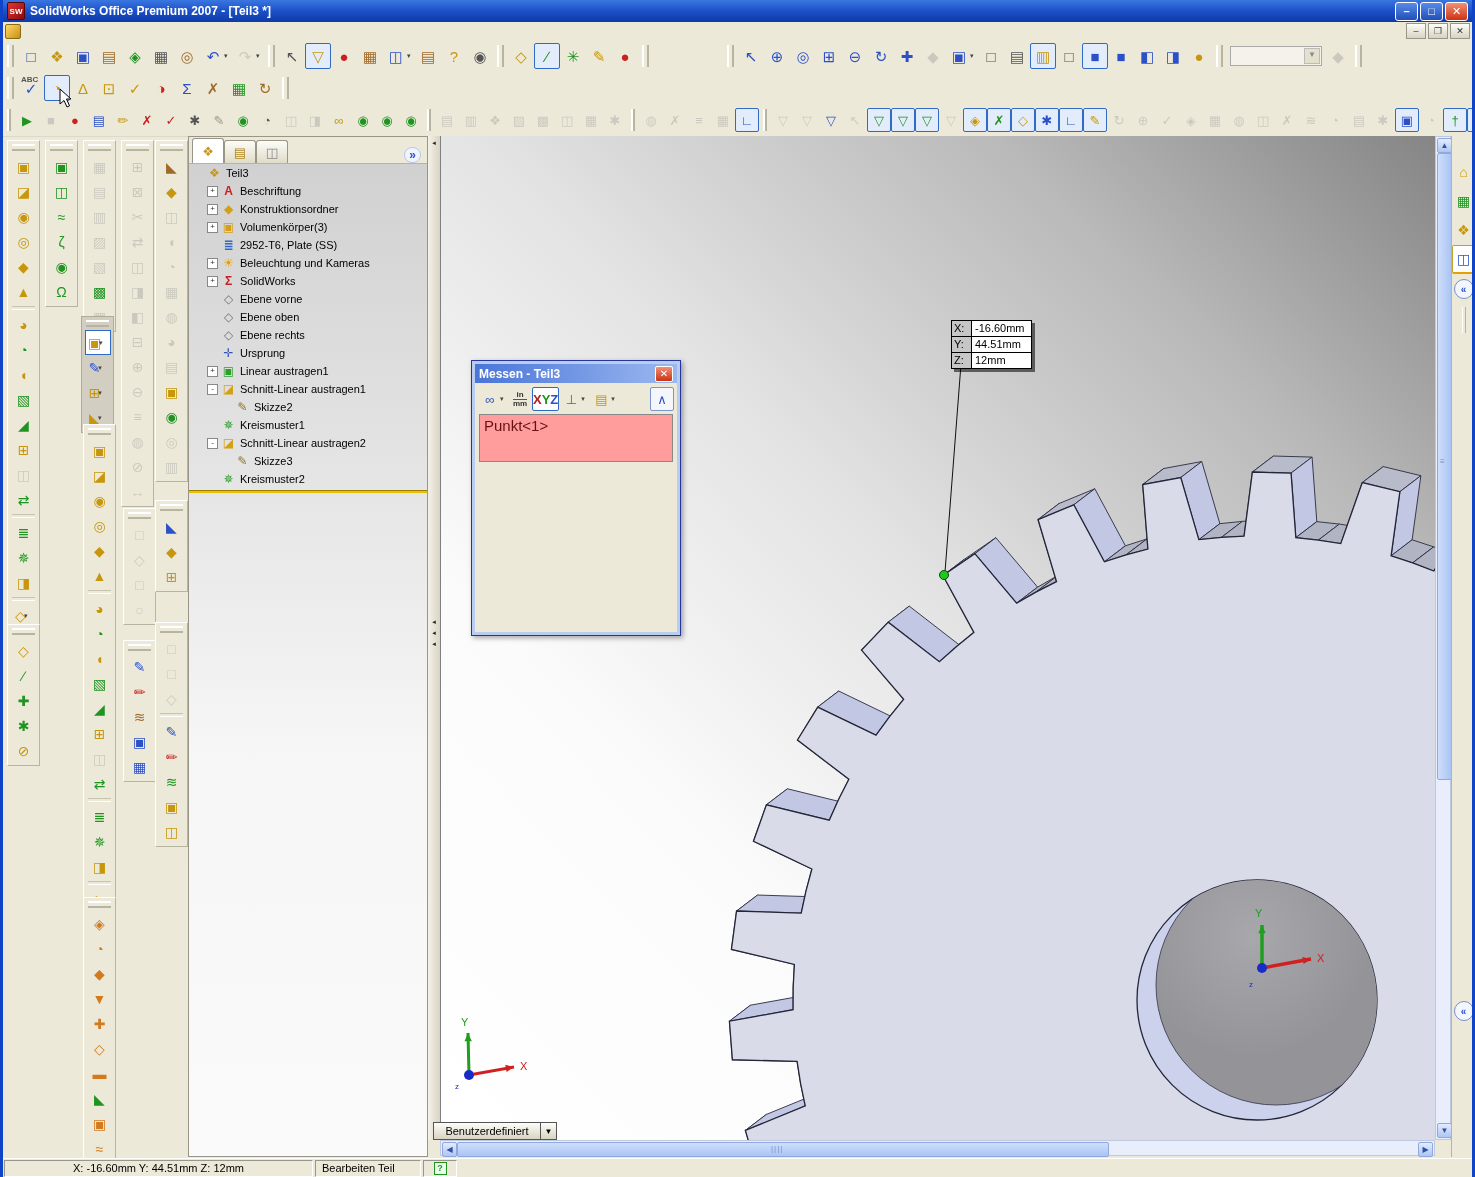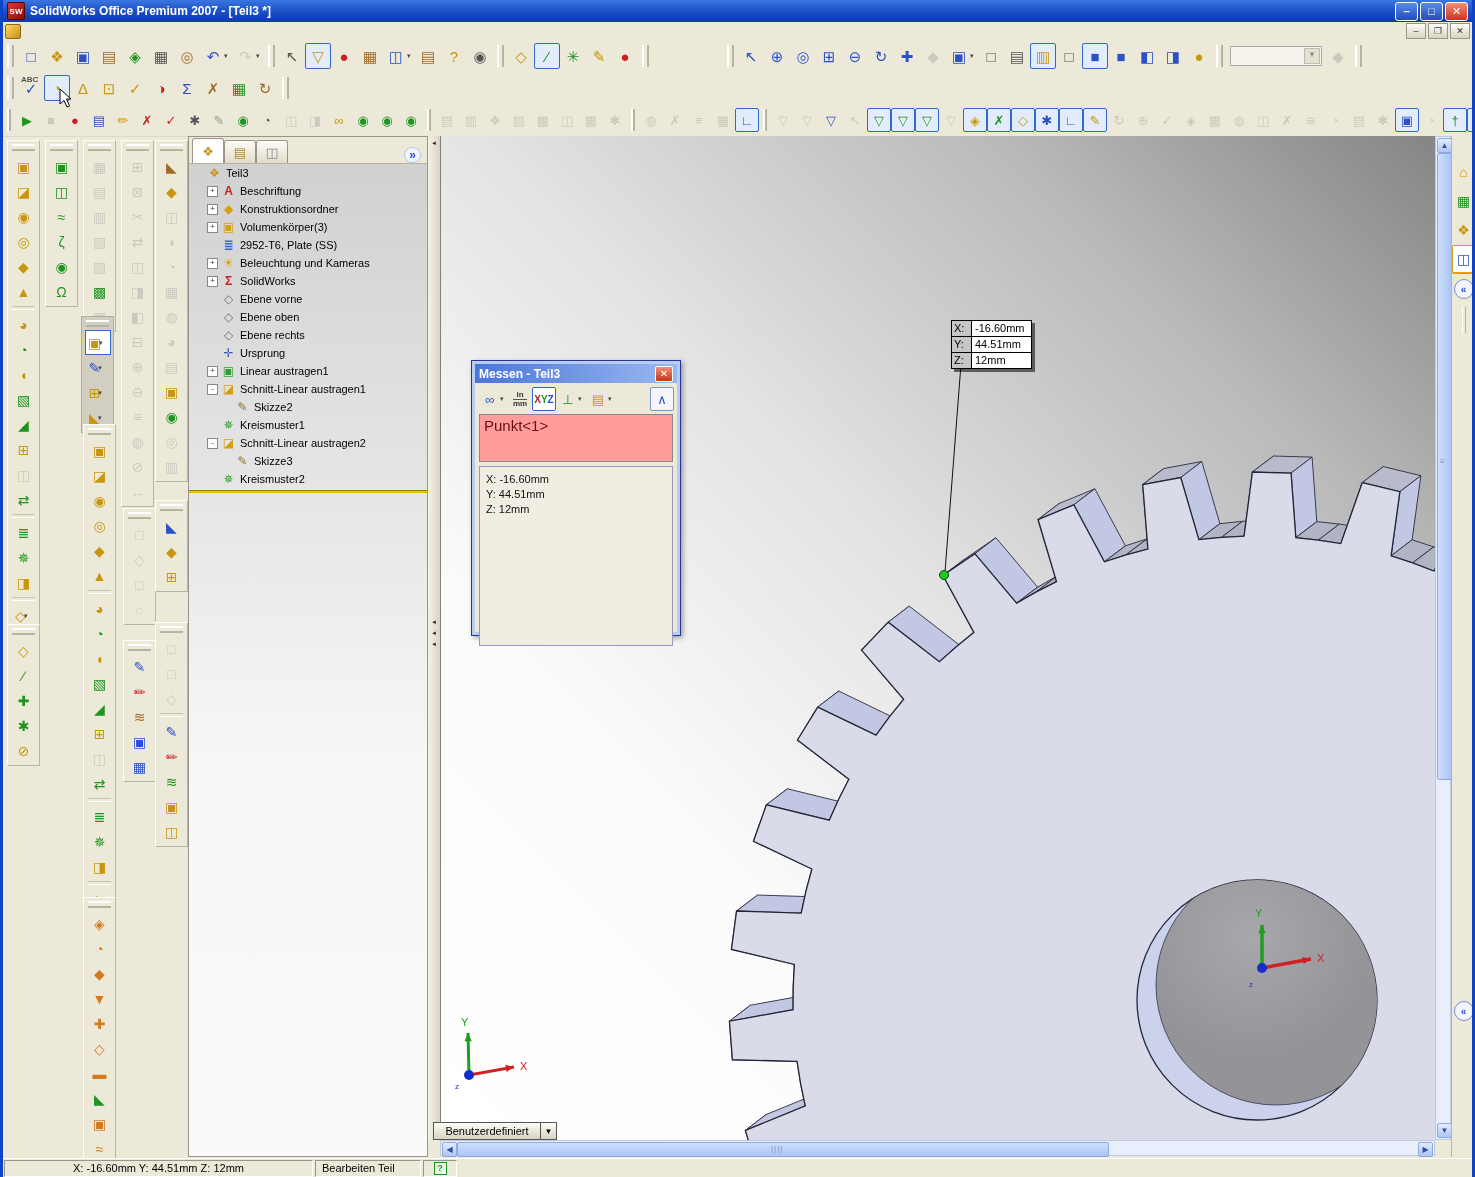--- a/index.html
+++ b/index.html
@@ -950,34 +950,29 @@
       <div class="mtools" id="mtools">
           <div class="mbtn c-blue">∞</div>
           <span class="dd">▾</span>
           <div class="mbtn c-dark">
             <div class="units">
               <span>in</span>
               <span style="border-top:1px solid #555;">mm</span>
             </div>
           </div>
           <div class="mbtn c-dark pressed">
-            <span style="font-size:10px;font-weight:bold;"><span style="color:#b02020">X</span><span style="color:#1f9420">Y</span><span style="color:#2b50c8">Z</span></span>
+            <span style="font-size:13px;font-weight:bold;"><span style="color:#b02020">X</span><span style="color:#1f9420">Y</span><span style="color:#2b50c8">Z</span></span>
           </div>
           <div class="mbtn c-green">⊥</div>
           <span class="dd">▾</span>
           <div class="mbtn c-gold">▤</div>
           <span class="dd">▾</span>
           <div class="mbtn c-blue boxed">∧</div>
         </div>
       <div class="mselect">Punkt&lt;1&gt;</div>
-      <div class="mresults" id="mresults">
-          <div>X: -16.60mm</div>
-          <div>Y: 44.51mm</div>
-          <div>Z: 12mm</div>
-        </div>
     </div>
   </div>
 
   <div class="viewbtn">
     <div class="lbl">Benutzerdefiniert</div>
     <div class="arr">▼</div>
   </div>
 
   <div class="vscroll">
     <div class="sbtn" style="left:1px;top:1px;width:13px;height:13px;">▲</div>

